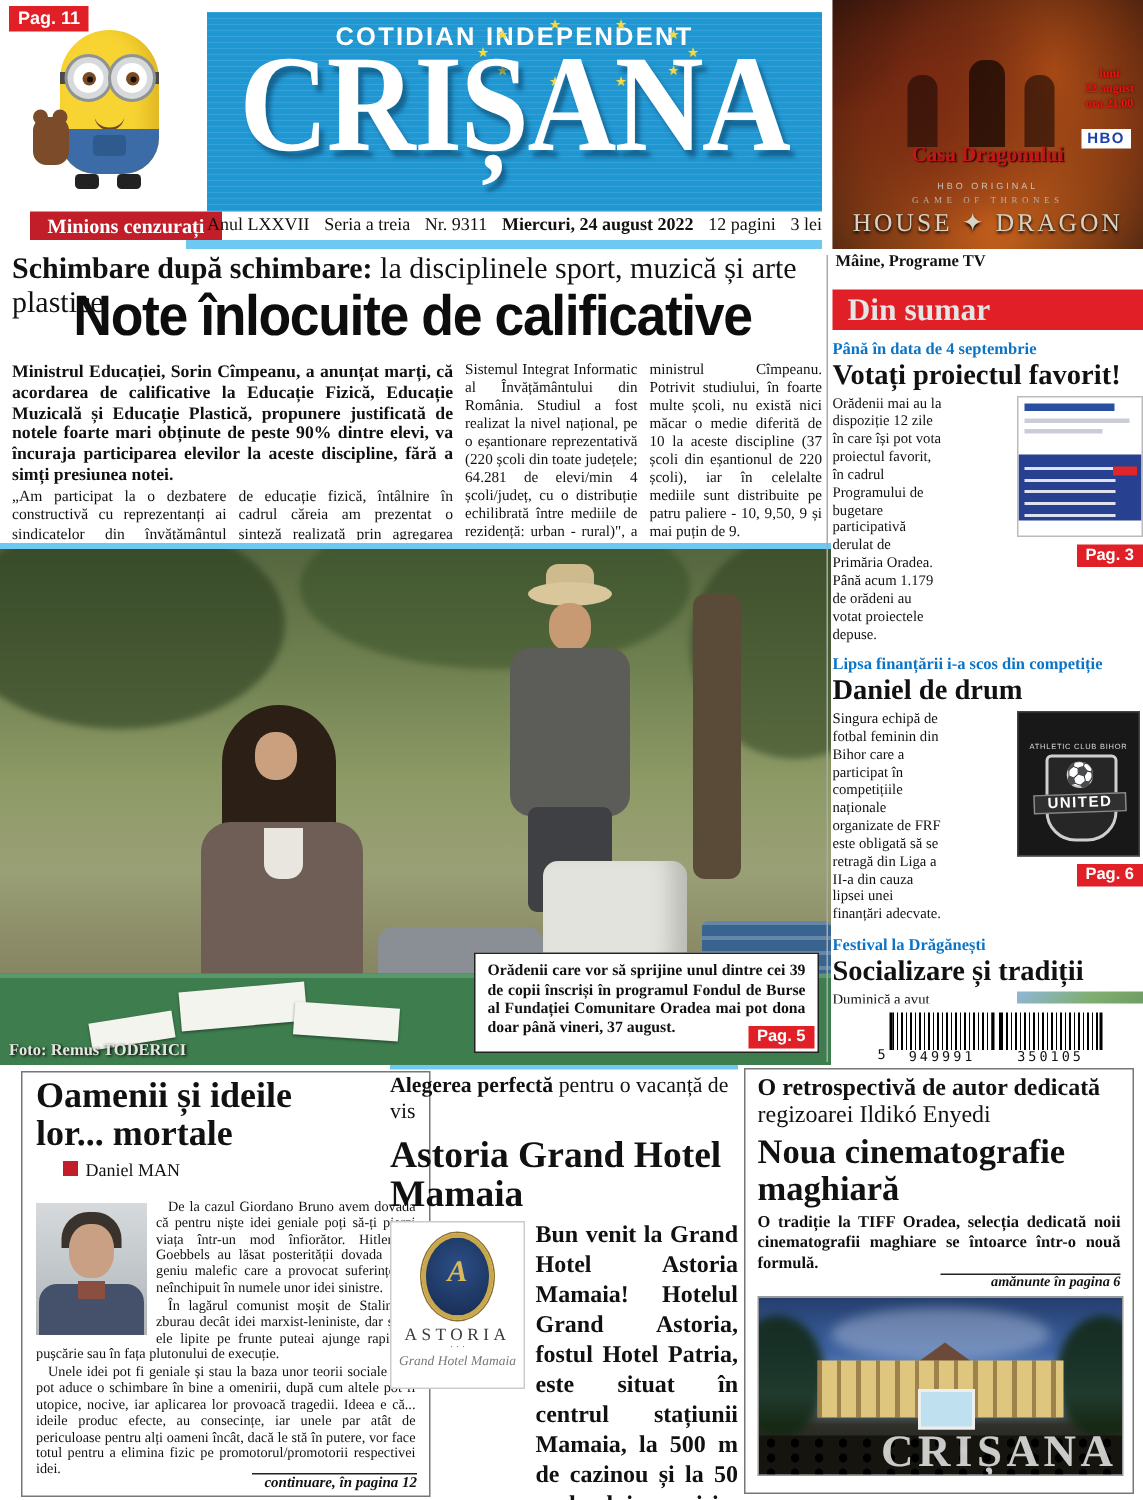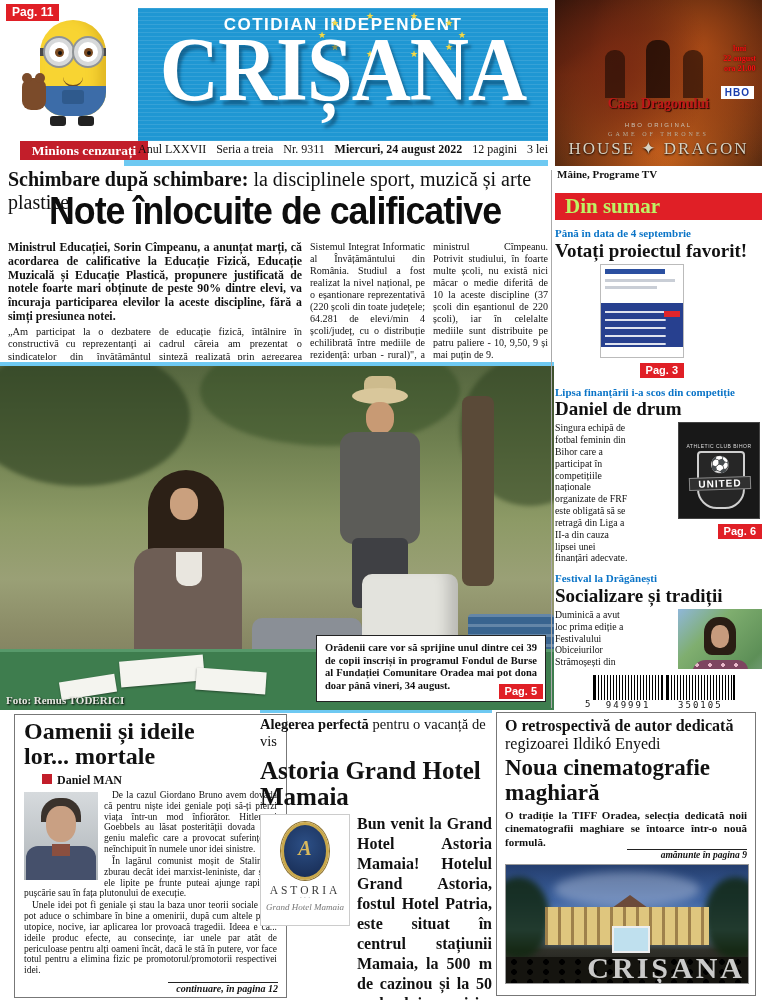--- a/index.html
+++ b/index.html
@@ -83,21 +83,21 @@
   .ph-paper3{left:60px;bottom:14px;width:56px;height:18px;transform:rotate(-9deg);}
   .ph-caption{position:absolute;left:316px;bottom:8px;width:230px;background:#fff;border:1px solid #222;
               padding:6px 8px 8px;box-sizing:border-box;font-weight:bold;font-size:10.5px;line-height:1.22;text-align:justify;}
   .ph-caption .badge{position:absolute;right:2px;bottom:2px;}
   .ph-credit{position:absolute;left:6px;bottom:4px;color:#e6e6e0;font-weight:bold;font-size:11px;
              text-shadow:1px 1px 2px #000;}
   
   .opinion{left:14px;top:714px;width:273px;height:284px;border:1.5px solid #777;
            padding:4px 9px;box-sizing:border-box;overflow:hidden;}
   .op-title{font-weight:bold;font-size:24px;line-height:1.04;}
-  .op-author{margin:4px 0 2px;font-weight:bold;font-size:12px;padding-left:18px;}
+  .op-author{margin:4px 0 12px;font-weight:normal;font-size:12px;padding-left:18px;}
   .sq{display:inline-block;width:10px;height:10px;background:#c21e2a;margin-right:5px;}
   .op-body{font-size:9.5px;line-height:1.14;text-align:justify;}
   .op-body p{margin:0 0 1px;text-indent:8px;}
   .portrait{float:left;width:74px;height:88px;margin:2px 6px 2px 0;position:relative;overflow:hidden;
             background:linear-gradient(180deg,#d6dadd,#aeb4b8);}
   .p-hair{position:absolute;left:17px;top:6px;width:40px;height:24px;background:#3a322c;border-radius:18px 18px 0 0;}
   .p-face{position:absolute;left:22px;top:14px;width:30px;height:36px;background:#c9a083;border-radius:45%;}
   .p-body{position:absolute;left:2px;bottom:0;width:70px;height:34px;background:#45506b;border-radius:12px 12px 0 0;}
   .p-collar{position:absolute;left:28px;bottom:24px;width:18px;height:12px;background:#8a4f3f;}
   .op-cont{position:absolute;right:8px;bottom:3px;background:#fff;padding-left:8px;
@@ -160,21 +160,21 @@
     font-weight:bold;font-size:10px;padding:1px 4px;letter-spacing:1px;}
   .po-title{position:absolute;left:0;top:96px;width:100%;text-align:center;color:#c01818;font-weight:bold;
     font-size:14px;text-shadow:1px 1px 1px #200;}
   .po-brand{position:absolute;left:0;top:122px;width:100%;text-align:center;color:#c9c2b5;
     font-family:"Liberation Sans",sans-serif;font-size:6px;letter-spacing:2px;}
   .po-franchise{position:absolute;left:0;top:131px;width:100%;text-align:center;color:#b7ae9d;
     font-size:6px;letter-spacing:3px;}
   .po-en{position:absolute;left:0;top:138px;width:100%;text-align:center;color:#d8d2c2;font-size:17px;
     letter-spacing:2px;text-shadow:0 1px 2px #000;}
   .tv-line{left:557px;top:168px;font-weight:bold;font-size:11px;}
-  .sumar-banner{left:555px;top:193px;width:207px;height:27px;background:#e01f26;color:#bef264;
+  .sumar-banner{left:555px;top:193px;width:207px;height:27px;background:#e01f26;color:#e5e5e5;
     font-weight:bold;font-size:21px;line-height:26px;padding-left:10px;box-sizing:border-box;}
   .sumar{left:555px;top:227px;width:207px;height:442px;overflow:hidden;}
   .si{margin-bottom:8px;}
   .si-kicker{color:#0a74c7;font-weight:bold;font-size:11px;line-height:1.15;white-space:nowrap;overflow:hidden;}
   .si-title{font-weight:bold;font-size:19px;line-height:1.05;margin:1px 0 3px;}
   .si-row{display:flex;gap:5px;}
   .si-body{flex:1;font-size:9.8px;line-height:1.21;}
   .si-media{width:84px;flex:none;margin-left:45px;}
   .si-badge{text-align:right;margin-top:2px;}
   .web{width:82px;height:92px;background:#fff;border:1px solid #bbb;position:relative;overflow:hidden;}
@@ -306,21 +306,21 @@
     <div class="ph-crate"></div>
     <div class="ph-hair"></div>
     <div class="ph-gface"></div>
     <div class="ph-gbody"></div>
     <div class="ph-gshirt"></div>
     <div class="ph-table"></div>
     <div class="ph-paper1"></div>
     <div class="ph-paper2"></div>
     <div class="ph-paper3"></div>
     <div class="ph-caption">
-      <span>Orădenii care vor să sprijine unul dintre cei 39 de copii înscriși în programul Fondul de Burse al Fundației Comunitare Oradea mai pot dona doar până vineri, 34 august.</span>
+      <span>Orădenii care vor să sprijine unul dintre cei 39 de copii înscriși în programul Fondul de Burse al Fundației Comunitare Oradea mai pot dona doar până vineri, 37 august.</span>
       <span class="badge">Pag. 5</span>
     </div>
     <div class="ph-credit">Foto: Remus TODERICI</div>
   </div>
 
   <div class="abs opinion">
     <div class="op-title">
       <span>Oamenii și ideile</span><br>
       <span>lor... mortale</span>
     </div>
@@ -367,21 +367,21 @@
         
       </div>
     </div>
   </div>
 
   <div class="abs cinema">
     <div class="cin-k1">O retrospectivă de autor dedicată</div>
     <div class="cin-k2">regizoarei Ildikó Enyedi</div>
     <div class="cin-head">Noua cinematografie maghiară</div>
     <div class="cin-body">O tradiție la TIFF Oradea, selecția dedicată noii cinematografii maghiare se întoarce într-o nouă formulă.</div>
-    <div class="cin-note">amănunte în pagina 9</div>
+    <div class="cin-note">amănunte în pagina 6</div>
     <div class="cine">
       <div class="cine-cloud"></div>
       <div class="cine-tree1"></div>
       <div class="cine-tree2"></div>
       <div class="cine-roof"></div>
       <div class="cine-palace"></div>
       <div class="cine-screen"></div>
       <div class="cine-crowd"></div>
       <div class="cine-mark">CRIȘANA</div>
     </div>
@@ -407,20 +407,21 @@
 
   <div class="abs tv-line">Mâine, Programe TV</div>
   <div class="abs sumar-banner">Din sumar</div>
 
   <div class="abs sumar">
 
     <div class="si">
       <div class="si-kicker">Până în data de 4 septembrie</div>
       <div class="si-title">Votați proiectul favorit!</div>
       <div class="si-row">
+        <div class="si-body">Orădenii mai au la dispoziție 12 zile în care își pot vota proiectul favorit, în cadrul Programului de bugetare participativă derulat de Primăria Oradea. Până acum 1.179 de orădeni au votat proiectele depuse.</div>
         <div class="si-media">
           <div class="web">
             <div class="web-bar"></div>
               <div class="web-line1"></div>
               <div class="web-line2"></div>
             <div class="web-panel"></div>
               <div class="web-chip"></div>
           </div>
           <div class="si-badge"><span class="badge">Pag. 3</span></div>
         </div>

